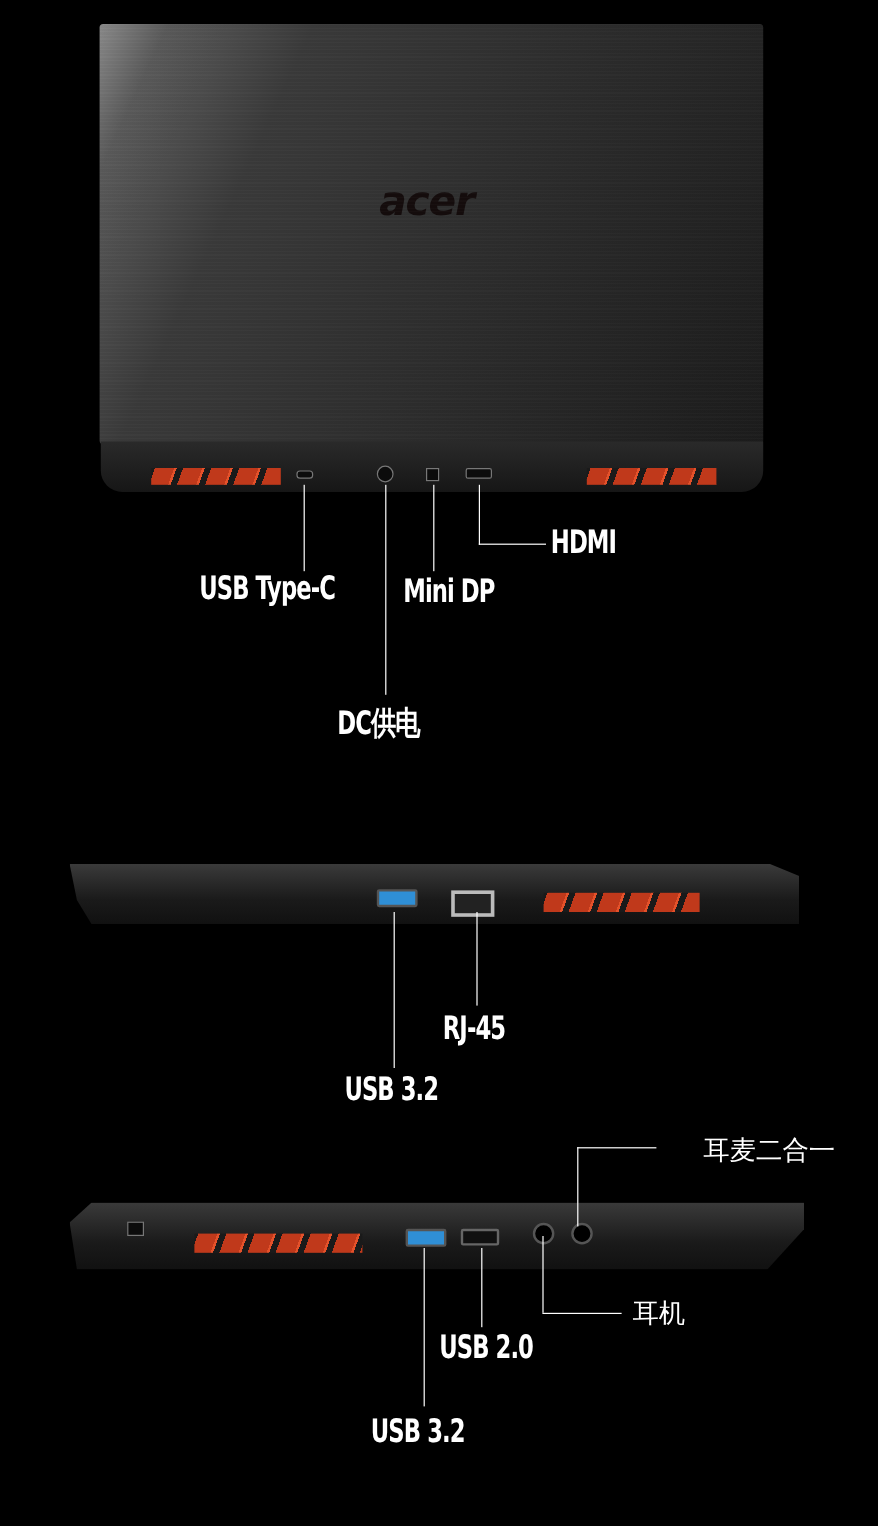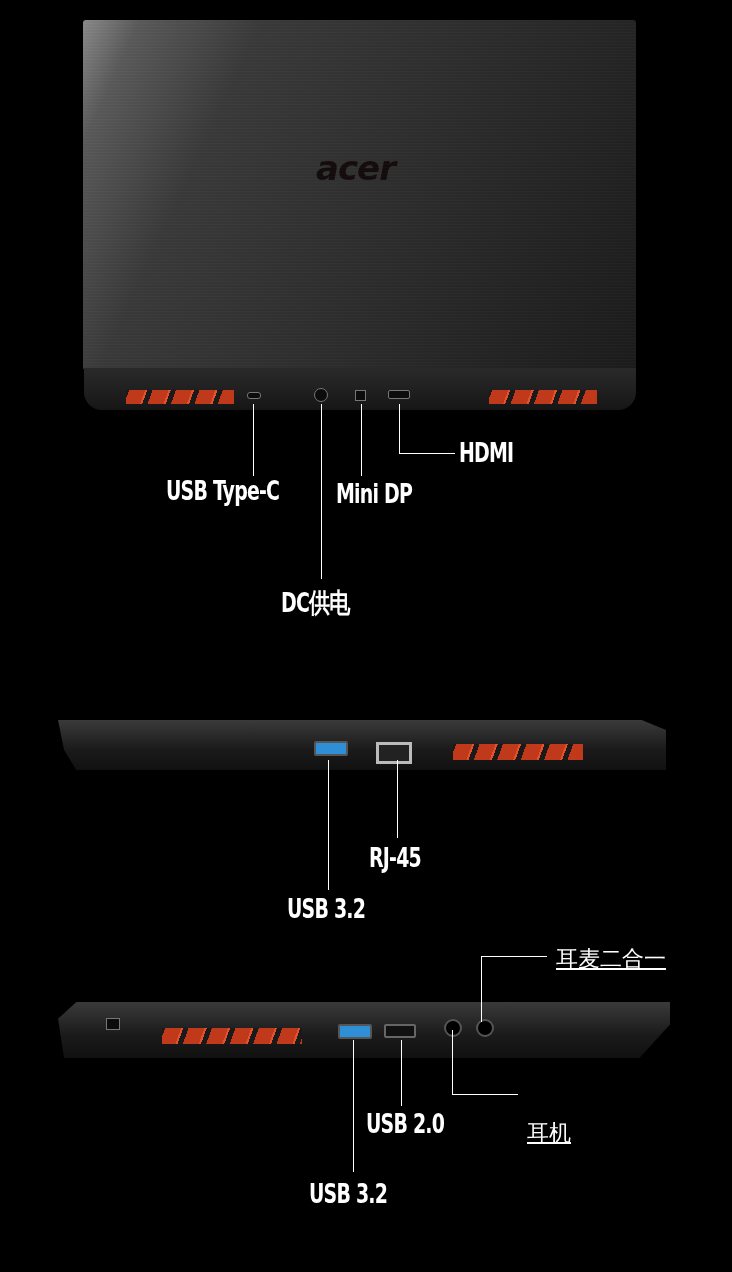--- a/index.html
+++ b/index.html
@@ -63,23 +63,23 @@
   <div class="vent" style="left:104px;top:26px;width:140px;height:16px;"></div>
   <div class="port" style="left:48px;top:16px;width:12px;height:10px;"></div>
   <div class="usb3" style="left:280px;top:22px;"></div>
   <div class="usb2" style="left:326px;top:22px;"></div>
   <div class="jack" style="left:386px;top:17px;"></div>
   <div class="jack" style="left:418px;top:17px;"></div>
 </div>
 
 <div class="line" style="left:481px;top:956px;width:1px;height:66px;"></div>
 <div class="line" style="left:481px;top:956px;width:66px;height:1px;"></div>
-<div class="cn" style="left:556px;top:944px;text-decoration:underline;">耳麦二合一</div>
+<div class="cn" style="left:586px;top:944px;">耳麦二合一</div>
 
 <div class="line" style="left:452px;top:1030px;width:1px;height:64px;"></div>
 <div class="line" style="left:452px;top:1094px;width:66px;height:1px;"></div>
-<div class="cn" style="left:527px;top:1118px;text-decoration:underline;">耳机</div>
+<div class="cn" style="left:527px;top:1080px;">耳机</div>
 
 <div class="line" style="left:401px;top:1040px;width:1px;height:66px;"></div>
 <div class="lbl" style="left:366px;top:1108px;">USB 2.0</div>
 
 <div class="line" style="left:353px;top:1040px;width:1px;height:132px;"></div>
 <div class="lbl" style="left:309px;top:1178px;">USB 3.2</div>
 
 </body></html>

